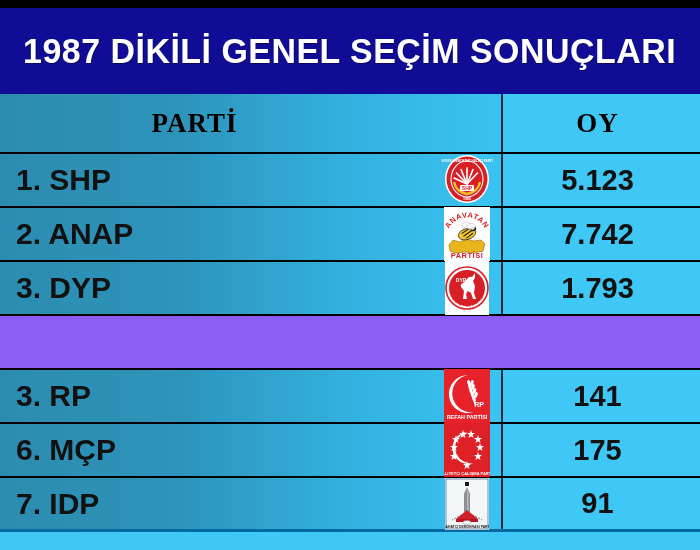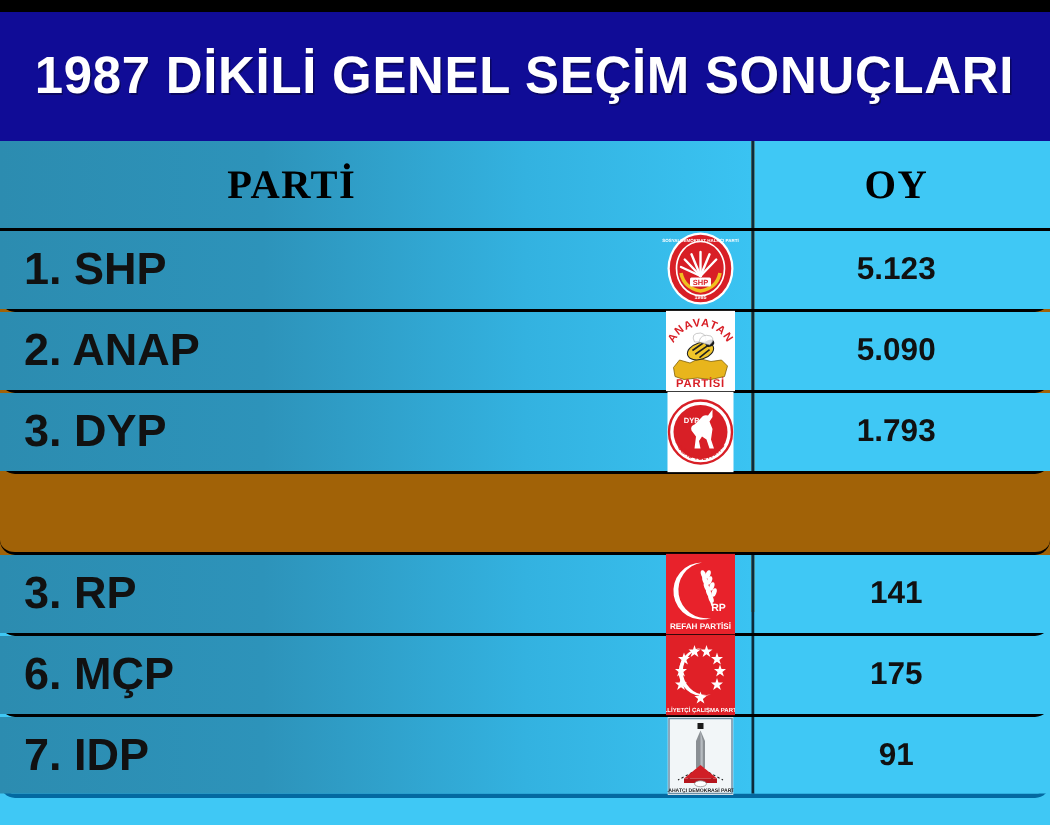--- a/index.html
+++ b/index.html
@@ -12,21 +12,21 @@
     width: 700px;
     height: 550px;
     overflow: hidden;
     font-family: "Liberation Sans", sans-serif;
   }
 
   .slide {
     position: relative;
     width: 700px;
     height: 408px;
-    background: #a16207;
+    background: #8b5cf6;
     box-sizing: border-box;
   }
 
   
   .top-rule {
     position: absolute;
     top: 0; left: 0;
     width: 700px;
     height: 8px;
     background: #000000;
@@ -73,21 +73,20 @@
     border-bottom: 2px solid #000000;
     position: relative;
   }
 
   .row.header-row {
     height: 60px;
     border-bottom: 2px solid #000000;
   }
   .row.data-row {
     height: 54px;
-    border-radius: 10px;
   }
   .row.data-row:last-child {
     border-bottom: 3px solid #0369a1;
   }
 
   .cell-party {
     width: 503px;
     box-sizing: border-box;
     border-right: 2px solid #0d2b3c;
     background: linear-gradient(to right, #2c8cb0 0%, #2d93ba 35%, #33b2e0 70%, #3ac3f2 100%);
@@ -132,21 +131,21 @@
     font-size: 30px;
     color: #111111;
     margin-left: 16px;
     letter-spacing: 0px;
     white-space: nowrap;
   }
 
   .oy-value {
     font-family: "Liberation Sans", sans-serif;
     font-weight: bold;
-    font-size: 21px;
+    font-size: 29px;
     color: #111111;
     white-space: nowrap;
     transform: translateX(-4px);
   }
 
   
   .logo-box {
     position: absolute;
     right: 4px;
     top: 50%;
@@ -229,21 +228,21 @@
               <path d="M21 25 l10 -3 M22 28 l10 -3 M24 31 l8 -3" stroke="#222" stroke-width="1.1" transform="rotate(-18 26 27)"></path>
               <ellipse cx="33.5" cy="24" rx="3" ry="2.3" fill="#1a1a1a" transform="rotate(-18 26 27)"></ellipse>
               <path d="M22 21 q-3 -6 4 -6 q5 1 3 6 z" fill="#ffffff" opacity="0.85" stroke="#999" stroke-width="0.4"></path>
               <path d="M25 21 q1 -6 8 -4 q3 3 -1 6 z" fill="#ffffff" opacity="0.85" stroke="#999" stroke-width="0.4"></path>
             </g>
             <text x="26" y="51" font-family="Liberation Sans, sans-serif" font-size="7.5" font-weight="bold" fill="#d81f26" text-anchor="middle" letter-spacing="0.5">PARTİSİ</text>
           </svg>
         </span>
       </div>
       <div class="cell-oy">
-        <span class="oy-value">5.090</span>
+        <span class="oy-value">7.742</span>
       </div>
     </div>
 
     <div class="row data-row">
       <div class="cell-party">
         <span class="party-name">3. DYP</span>
         <span class="logo-box">
           <svg width="52" height="54" viewBox="0 0 52 54">
             <rect x="4" y="0" width="44" height="54" fill="#ffffff"></rect>
             <circle cx="26" cy="27" r="22" fill="#ffffff"></circle>

